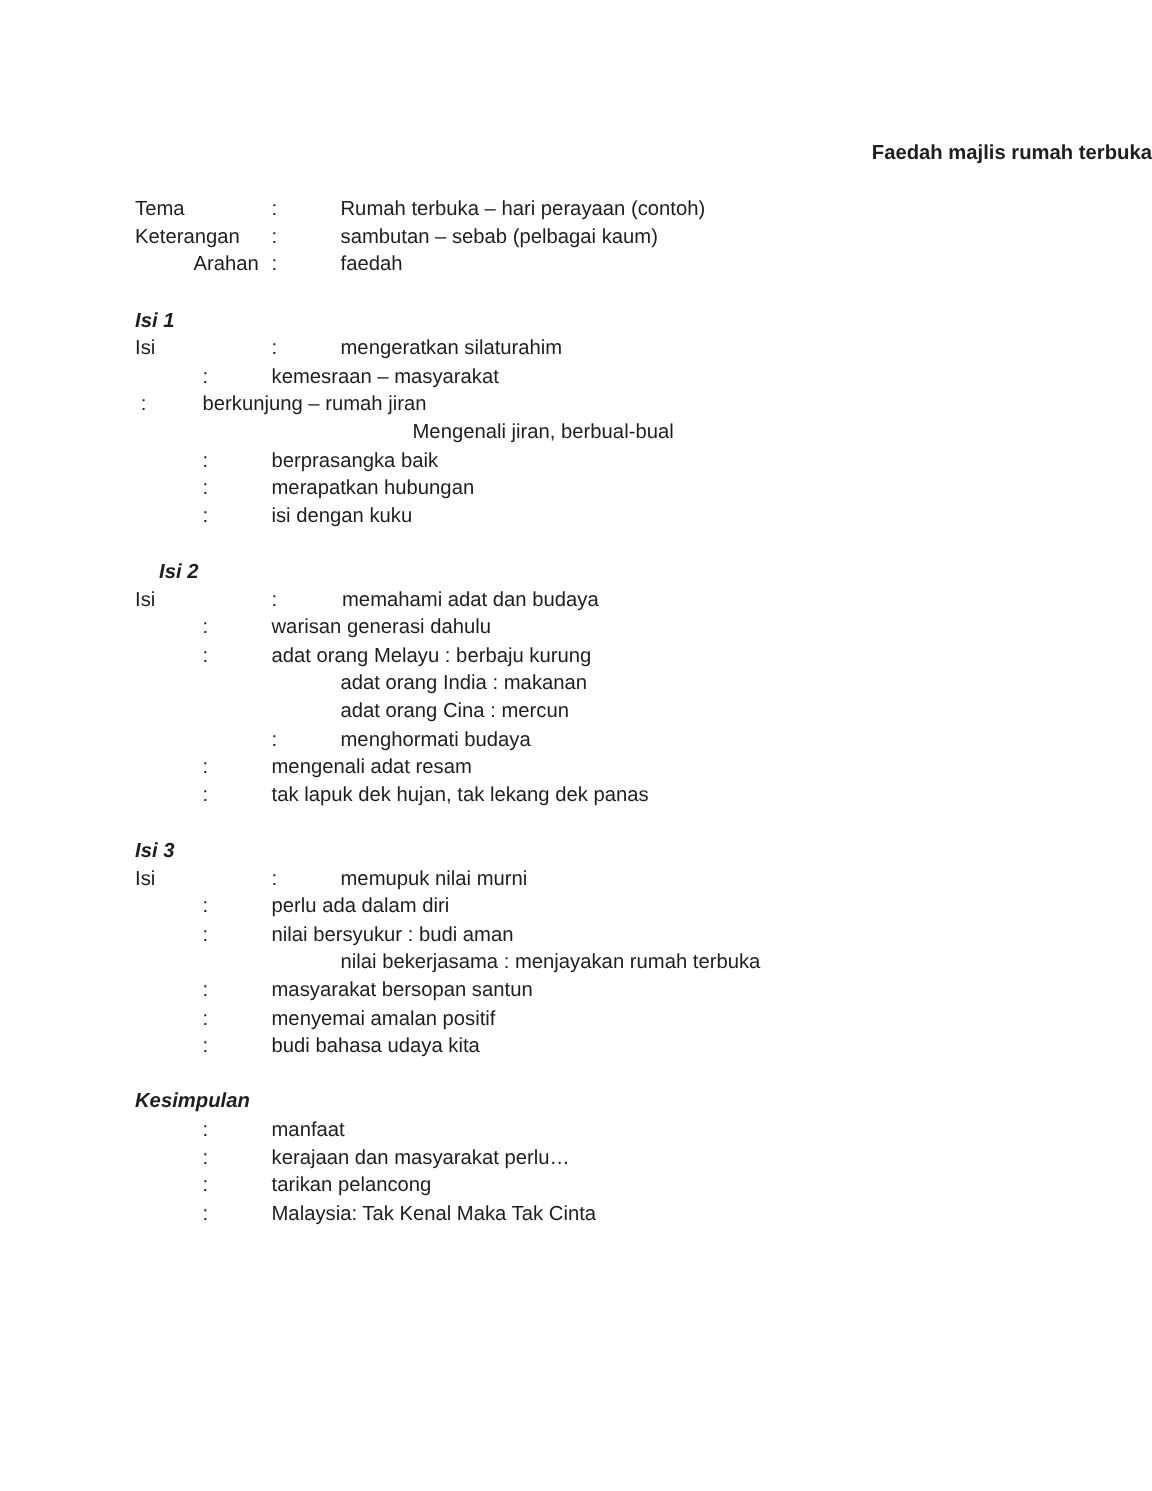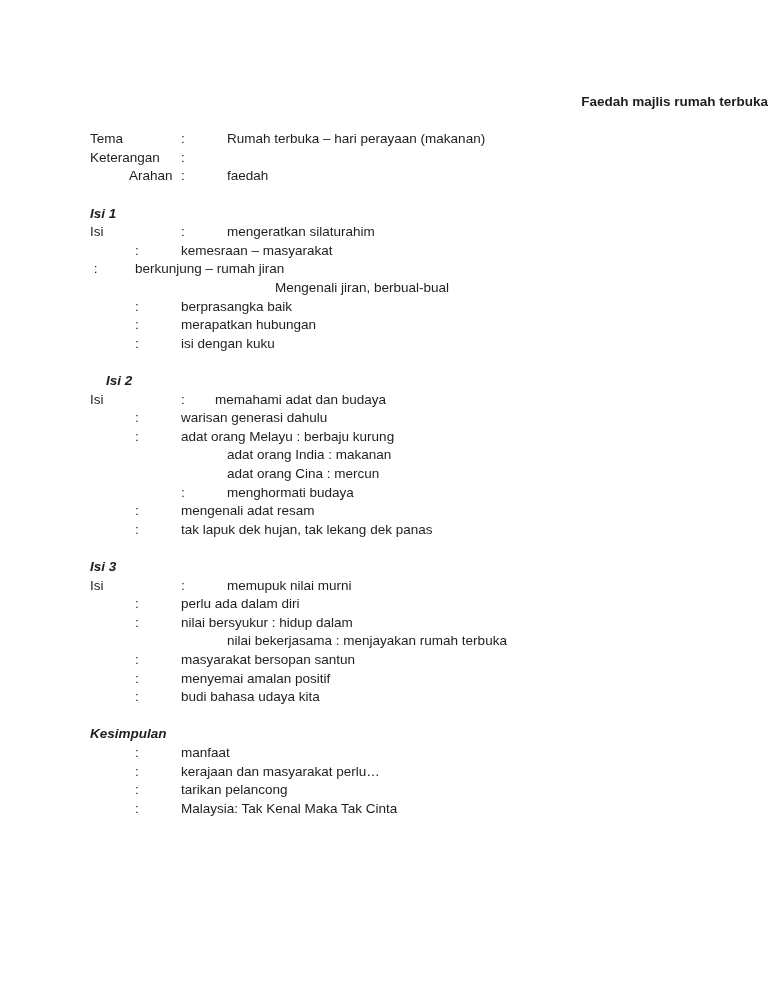--- a/index.html
+++ b/index.html
@@ -39,44 +39,44 @@
     text-align: right;
     font-weight: 700;
   }
 </style>
 </head>
 <body>
 
 <div class="doc-page">
   <div class="line doc-title">Faedah majlis rumah terbuka</div>
   <div id="doc-body">
-      <div class="line" style="top: 129.2px;"><span class="cell" style="left: 90px;">Tema</span><span class="cell" style="left: 181px;">:</span><span class="cell" style="left: 227px;">Rumah terbuka – hari perayaan (makanan)</span></div>
-      <div class="line" style="top: 147.8px;"><span class="cell" style="left: 90px;">Keterangan</span><span class="cell" style="left: 181px;">:</span></div>
+      <div class="line" style="top: 129.2px;"><span class="cell" style="left: 90px;">Tema</span><span class="cell" style="left: 181px;">:</span><span class="cell" style="left: 227px;">Rumah terbuka – hari perayaan (contoh)</span></div>
+      <div class="line" style="top: 147.8px;"><span class="cell" style="left: 90px;">Keterangan</span><span class="cell" style="left: 181px;">:</span><span class="cell" style="left: 227px;">sambutan – sebab (pelbagai kaum)</span></div>
       <div class="line" style="top: 166.4px;"><span class="cell" style="left: 90px; margin-left: 39px;">Arahan</span><span class="cell" style="left: 181px;">:</span><span class="cell" style="left: 227px;">faedah</span></div>
       <div class="line bold" style="top: 203.6px;"><span class="cell" style="left: 90px;">Isi 1</span></div>
       <div class="line" style="top: 222.2px;"><span class="cell" style="left: 90px;">Isi</span><span class="cell" style="left: 181px;">:</span><span class="cell" style="left: 227px;">mengeratkan silaturahim</span></div>
       <div class="line" style="top: 240.8px;"><span class="cell" style="left: 135px;">:</span><span class="cell" style="left: 181px;">kemesraan – masyarakat</span></div>
       <div class="line" style="top: 259.4px;"><span class="cell" style="left: 90px;"> :</span><span class="cell" style="left: 135px;">berkunjung – rumah jiran</span></div>
       <div class="line" style="top: 278px;"><span class="cell" style="left: 227px; margin-left: 48px;">Mengenali jiran, berbual-bual</span></div>
       <div class="line" style="top: 296.6px;"><span class="cell" style="left: 135px;">:</span><span class="cell" style="left: 181px;">berprasangka baik</span></div>
       <div class="line" style="top: 315.2px;"><span class="cell" style="left: 135px;">:</span><span class="cell" style="left: 181px;">merapatkan hubungan</span></div>
       <div class="line" style="top: 333.8px;"><span class="cell" style="left: 135px;">:</span><span class="cell" style="left: 181px;">isi dengan kuku</span></div>
       <div class="line bold" style="top: 371px;"><span class="cell" style="left: 106px;">Isi 2</span></div>
-      <div class="line" style="top: 389.6px;"><span class="cell" style="left: 90px;">Isi</span><span class="cell" style="left: 181px;">:</span><span class="cell" style="left: 215px;">memahami adat dan budaya</span></div>
+      <div class="line" style="top: 389.6px;"><span class="cell" style="left: 90px;">Isi</span><span class="cell" style="left: 181px;">:</span><span class="cell" style="left: 228px;">memahami adat dan budaya</span></div>
       <div class="line" style="top: 408.2px;"><span class="cell" style="left: 135px;">:</span><span class="cell" style="left: 181px;">warisan generasi dahulu</span></div>
       <div class="line" style="top: 426.8px;"><span class="cell" style="left: 135px;">:</span><span class="cell" style="left: 181px;">adat orang Melayu : berbaju kurung</span></div>
       <div class="line" style="top: 445.4px;"><span class="cell" style="left: 227px;">adat orang India : makanan</span></div>
       <div class="line" style="top: 464px;"><span class="cell" style="left: 227px;">adat orang Cina : mercun</span></div>
       <div class="line" style="top: 482.6px;"><span class="cell" style="left: 181px;">:</span><span class="cell" style="left: 227px;">menghormati budaya</span></div>
       <div class="line" style="top: 501.2px;"><span class="cell" style="left: 135px;">:</span><span class="cell" style="left: 181px;">mengenali adat resam</span></div>
       <div class="line" style="top: 519.8px;"><span class="cell" style="left: 135px;">:</span><span class="cell" style="left: 181px;">tak lapuk dek hujan, tak lekang dek panas</span></div>
       <div class="line bold" style="top: 557px;"><span class="cell" style="left: 90px;">Isi 3</span></div>
       <div class="line" style="top: 575.6px;"><span class="cell" style="left: 90px;">Isi</span><span class="cell" style="left: 181px;">:</span><span class="cell" style="left: 227px;">memupuk nilai murni</span></div>
       <div class="line" style="top: 594.2px;"><span class="cell" style="left: 135px;">:</span><span class="cell" style="left: 181px;">perlu ada dalam diri</span></div>
-      <div class="line" style="top: 612.8px;"><span class="cell" style="left: 135px;">:</span><span class="cell" style="left: 181px;">nilai bersyukur : hidup dalam</span></div>
+      <div class="line" style="top: 612.8px;"><span class="cell" style="left: 135px;">:</span><span class="cell" style="left: 181px;">nilai bersyukur : budi aman</span></div>
       <div class="line" style="top: 631.4px;"><span class="cell" style="left: 227px;">nilai bekerjasama : menjayakan rumah terbuka</span></div>
       <div class="line" style="top: 650px;"><span class="cell" style="left: 135px;">:</span><span class="cell" style="left: 181px;">masyarakat bersopan santun</span></div>
       <div class="line" style="top: 668.6px;"><span class="cell" style="left: 135px;">:</span><span class="cell" style="left: 181px;">menyemai amalan positif</span></div>
       <div class="line" style="top: 687.2px;"><span class="cell" style="left: 135px;">:</span><span class="cell" style="left: 181px;">budi bahasa udaya kita</span></div>
       <div class="line bold" style="top: 724.4px;"><span class="cell" style="left: 90px;">Kesimpulan</span></div>
       <div class="line" style="top: 743px;"><span class="cell" style="left: 135px;">:</span><span class="cell" style="left: 181px;">manfaat</span></div>
       <div class="line" style="top: 761.6px;"><span class="cell" style="left: 135px;">:</span><span class="cell" style="left: 181px;">kerajaan dan masyarakat perlu…</span></div>
       <div class="line" style="top: 780.2px;"><span class="cell" style="left: 135px;">:</span><span class="cell" style="left: 181px;">tarikan pelancong</span></div>
       <div class="line" style="top: 798.8px;"><span class="cell" style="left: 135px;">:</span><span class="cell" style="left: 181px;">Malaysia: Tak Kenal Maka Tak Cinta</span></div>
     </div>

